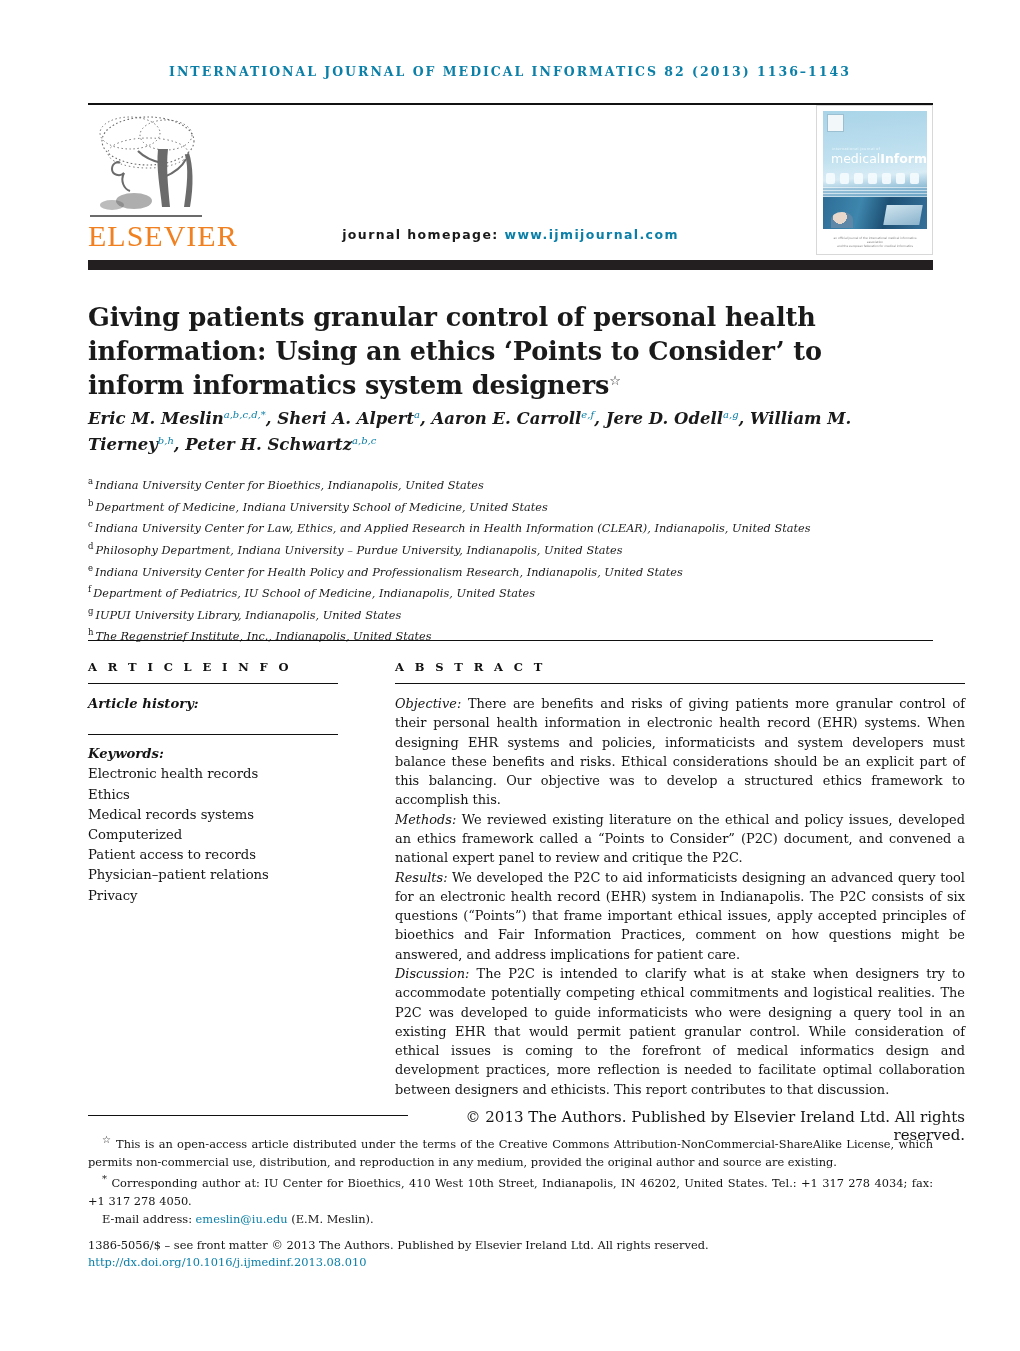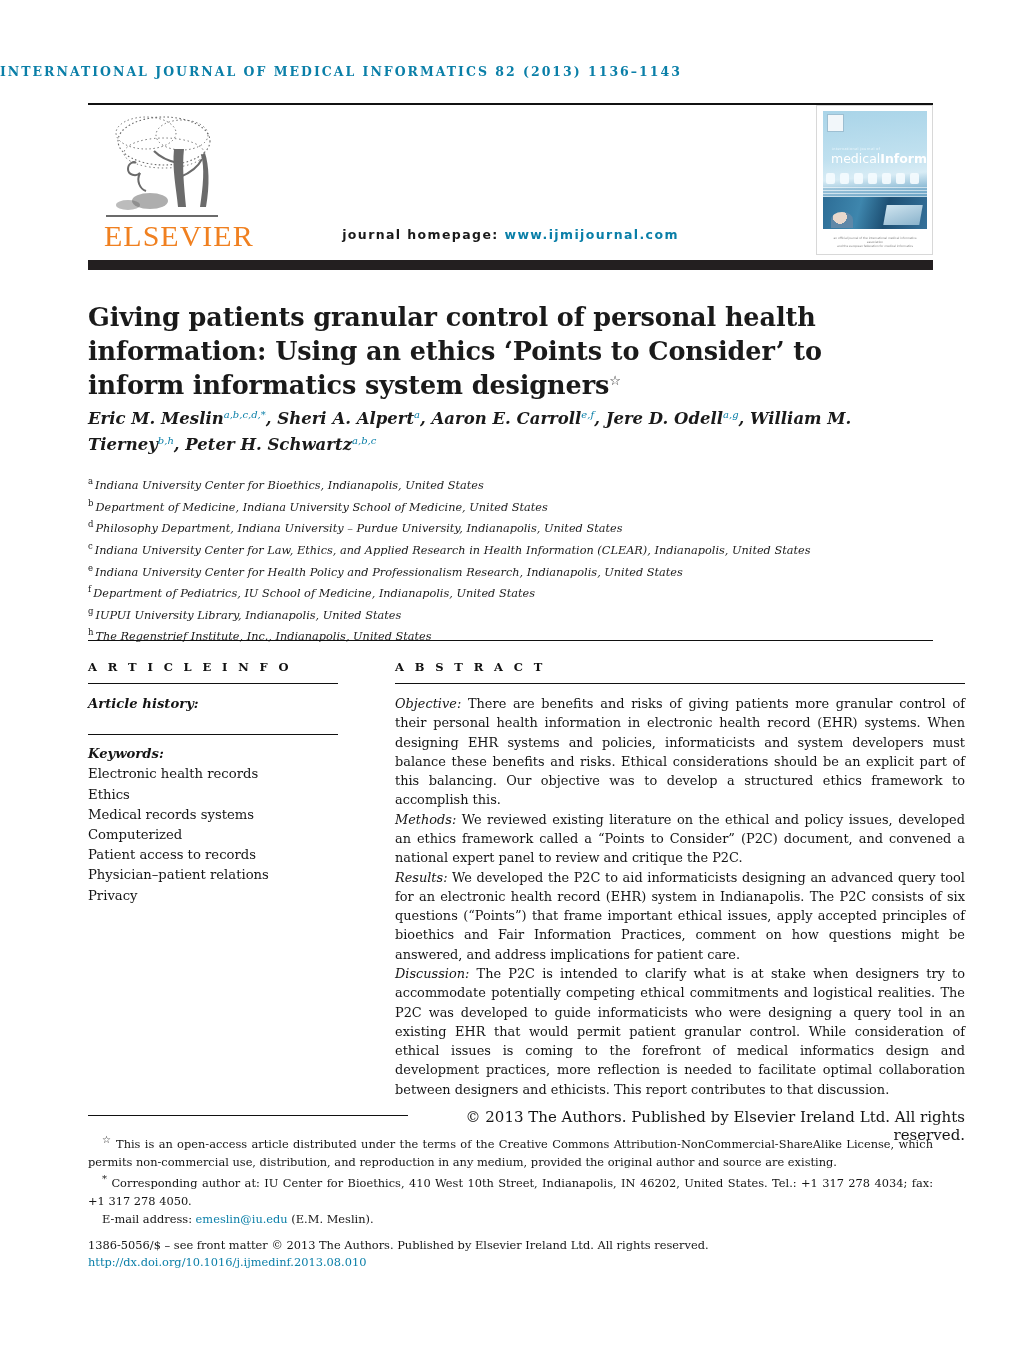--- a/index.html
+++ b/index.html
@@ -20,42 +20,42 @@
     left: 0; top: 0;
     width: 1020px;
     height: 1351px;
   }
 
   
   .running-head {
     position: absolute;
     left: 0; right: 0;
     top: 64px;
-    text-align: left;
+    text-align: center;
     color: #0a7fa8;
     font-family: "DejaVu Serif", serif;
     font-weight: bold;
     font-size: 12.5px;
     letter-spacing: 2.0px;
     font-variant: small-caps;
     text-transform: uppercase;
   }
 
   
   .masthead {
     position: absolute;
     left: 88px;
     top: 103px;
     width: 845px;
     height: 150px;
     border-top: 2px solid #111;
   }
   .elsevier-logo {
     position: absolute;
-    left: 16px;
+    left: 0px;
     top: 6px;
     width: 118px;
     height: 142px;
   }
   .tree-wrap {
     position: absolute;
     left: 2px; top: 0;
     width: 112px; height: 108px;
     overflow: hidden;
   }
@@ -423,22 +423,22 @@
 
   <div class="dark-bar"></div>
 
   <h1 class="article-title"><span>Giving patients granular control of personal health information: Using an ethics ‘Points to Consider’ to inform informatics system designers</span><span class="title-star">☆</span></h1>
 
   <div class="authors"><span>Eric M. Meslin</span><sup>a,b,c,d,*</sup>, <span>Sheri A. Alpert</span><sup>a</sup>, <span>Aaron E. Carroll</span><sup>e,f</sup>, <span>Jere D. Odell</span><sup>a,g</sup>, <span>William M. Tierney</span><sup>b,h</sup>, <span>Peter H. Schwartz</span><sup>a,b,c</sup></div>
 
   <div class="affiliations">
       <div class="aff"><sup>a</sup><span>Indiana University Center for Bioethics, Indianapolis, United States</span></div>
       <div class="aff"><sup>b</sup><span>Department of Medicine, Indiana University School of Medicine, United States</span></div>
+      <div class="aff"><sup>c</sup><span>Indiana University Center for Law, Ethics, and Applied Research in Health Information (CLEAR), Indianapolis, United States</span></div>
       <div class="aff"><sup>d</sup><span>Philosophy Department, Indiana University – Purdue University, Indianapolis, United States</span></div>
-      <div class="aff"><sup>c</sup><span>Indiana University Center for Law, Ethics, and Applied Research in Health Information (CLEAR), Indianapolis, United States</span></div>
       <div class="aff"><sup>e</sup><span>Indiana University Center for Health Policy and Professionalism Research, Indianapolis, United States</span></div>
       <div class="aff"><sup>f</sup><span>Department of Pediatrics, IU School of Medicine, Indianapolis, United States</span></div>
       <div class="aff"><sup>g</sup><span>IUPUI University Library, Indianapolis, United States</span></div>
       <div class="aff"><sup>h</sup><span>The Regenstrief Institute, Inc., Indianapolis, United States</span></div>
     </div>
 
   <div class="info-rule-top"></div>
 
   <div class="col-left">
     <div class="sec-head">A R T I C L E   I N F O</div>

